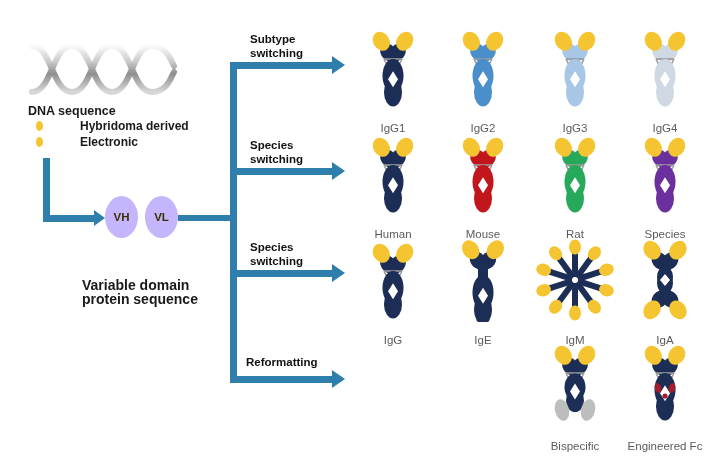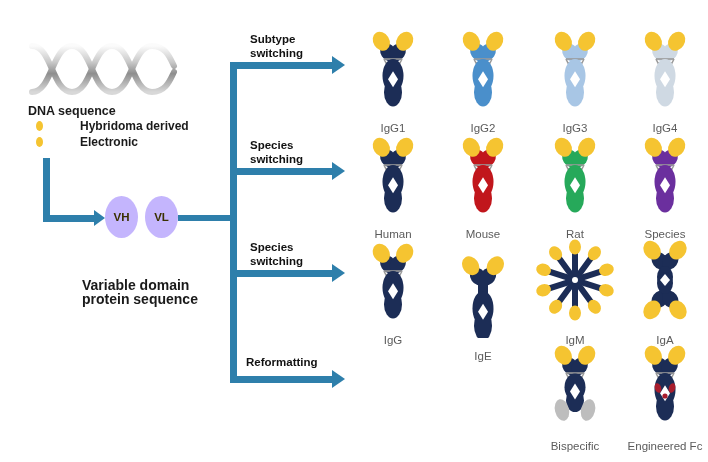--- a/index.html
+++ b/index.html
@@ -354,21 +354,21 @@
       <path d="M52,33 L49,39"></path>
     </g> 
           <g>
       <ellipse cx="43" cy="49.86" rx="10.5" ry="16.8" fill="#1c2d56"></ellipse>
       <ellipse cx="43" cy="66.24" rx="9" ry="14.280000000000001" fill="#1c2d56"></ellipse>
       <path d="M43,45.24 l5,8 l-5,8 l-5,-8 z" fill="#ffffff"></path>
     </g>
   </svg></div>
       <div class="ab-caption">IgG</div>
     </div>
-    <div class="ab-cell abs" style="left: 90px; top: 228px;">
+    <div class="ab-cell abs" style="left: 90px; top: 212px;">
       <div class="ab-art"><svg width="86" height="84" viewBox="0 0 86 84">
     <g transform="translate(43,30) rotate(-34)">
       <ellipse cx="0" cy="-9" rx="7.5" ry="9.5" fill="#1c2d56"></ellipse>
       <ellipse cx="0" cy="-22" rx="8" ry="10" fill="#f5c431"></ellipse>
     </g> 
           <g transform="translate(43,30) rotate(34)">
       <ellipse cx="0" cy="-9" rx="7.5" ry="9.5" fill="#1c2d56"></ellipse>
       <ellipse cx="0" cy="-22" rx="8" ry="10" fill="#f5c431"></ellipse>
     </g>
     <rect x="38" y="26" width="10" height="20" fill="#1c2d56"></rect>

